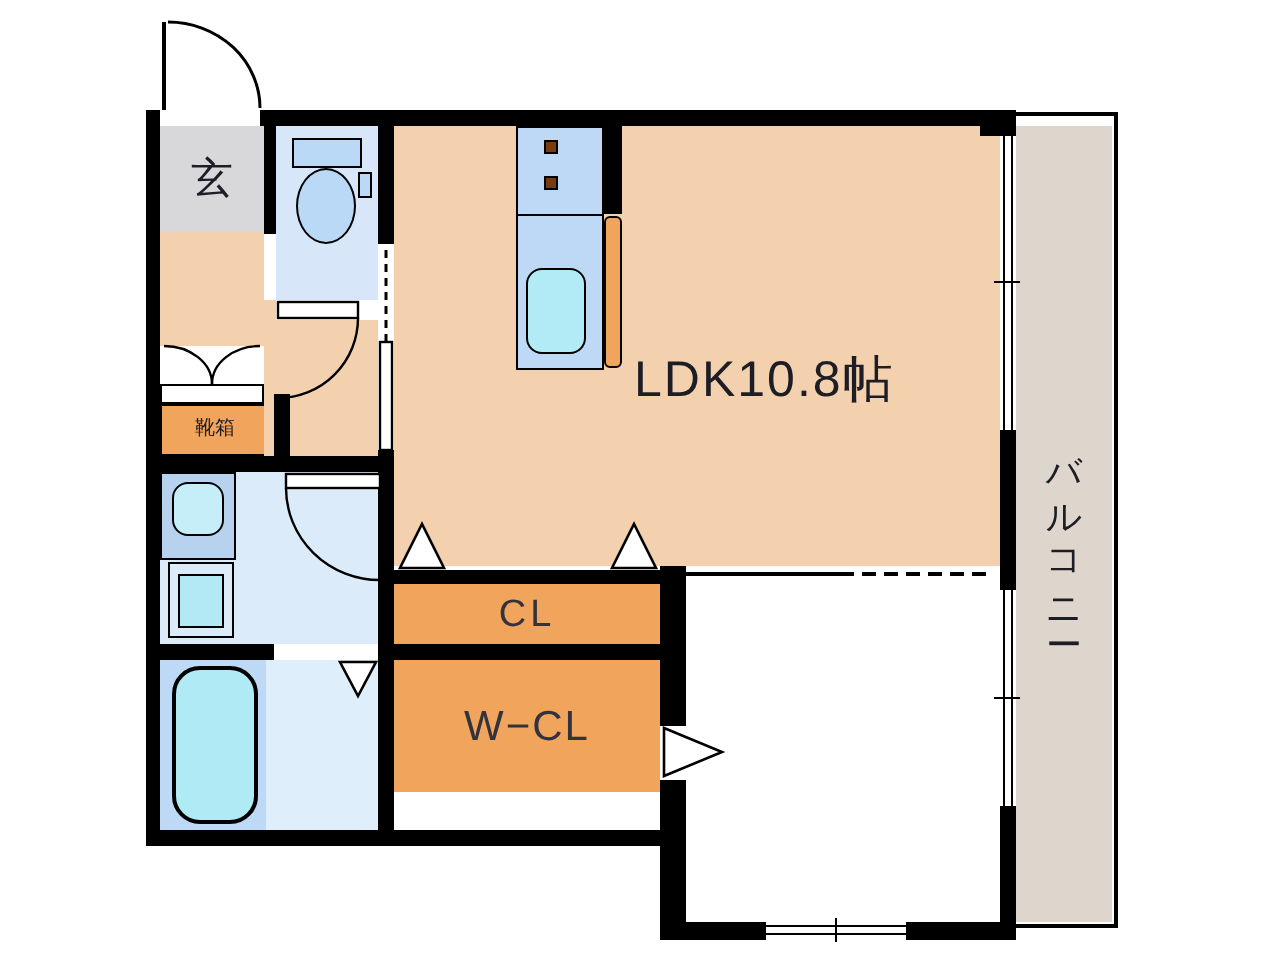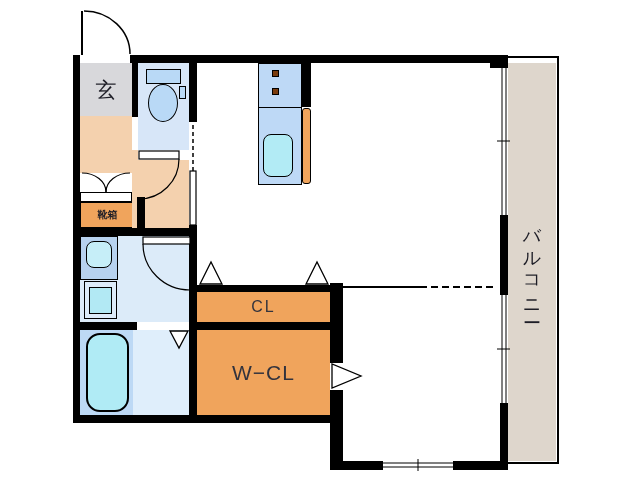--- a/index.html
+++ b/index.html
@@ -28,31 +28,34 @@
 </head>
 <body>
 
 <div class="plan">
 
   <div class="fill gray" style="left:80px;top:63px;width:52px;height:53px;"></div>
   <div class="fill peach" style="left:80px;top:116px;width:52px;height:57px;"></div>
   <div class="white" style="left:80px;top:173px;width:52px;height:29px;"></div>
   <div class="white bordered" style="left:80px;top:192px;width:52px;height:10px;"></div>
   <div class="fill orange bordered cent" style="left:80px;top:202px;width:55px;height:26px;">
-    <span class="lbl" style="font-size:10px;font-weight:bold;">靴箱</span>
+    <span class="lbl" style="font-size:10px;font-weight:normal;">靴箱</span>
   </div>
   <div class="fill toiletblue" style="left:138px;top:63px;width:51px;height:87px;"></div>
   <div class="fill peach" style="left:132px;top:150px;width:57px;height:78px;"></div>
   <div class="fill wet" style="left:80px;top:236px;width:110px;height:86px;"></div>
   <div class="fill bathzone" style="left:80px;top:330px;width:53px;height:85px;"></div>
   <div class="fill bathfloor" style="left:133px;top:330px;width:57px;height:85px;"></div>
+  <div class="fill peach" style="left:196px;top:63px;width:304px;height:220px;">
+    <span class="lbl abs" style="left:121px;top:115px;font-size:25px;letter-spacing:1px;">LDK10.8帖</span>
+  </div>
   <div class="fill orange cent" style="left:197px;top:292px;width:133px;height:30px;">
-    <span class="lbl" style="font-size:16px;color:#33333d;letter-spacing:2px;">CL</span>
+    <span class="lbl" style="font-size:19px;color:#33333d;letter-spacing:2px;">CL</span>
   </div>
-  <div class="fill orange cent" style="left:197px;top:330px;width:133px;height:85px;">
+  <div class="fill orange cent" style="left:197px;top:330px;width:133px;height:66px;">
     <span class="lbl" style="font-size:21px;color:#33333d;letter-spacing:1px;">W−CL</span>
   </div>
 
   <div class="white" style="left:505px;top:56px;width:54px;height:408px;border:2px solid #000;box-sizing:border-box;"></div>
   <div class="fill balconygray" style="left:508px;top:63px;width:48px;height:398px;">
     <span class="lbl vtext abs" style="left:50%;transform:translateX(-50%);top:152px;font-size:18px;">バルコニー</span>
   </div>
 
   <div class="wall" style="left:73px;top:55px;width:7px;height:368px;"></div>
   <div class="wall" style="left:130px;top:55px;width:378px;height:8px;"></div>

